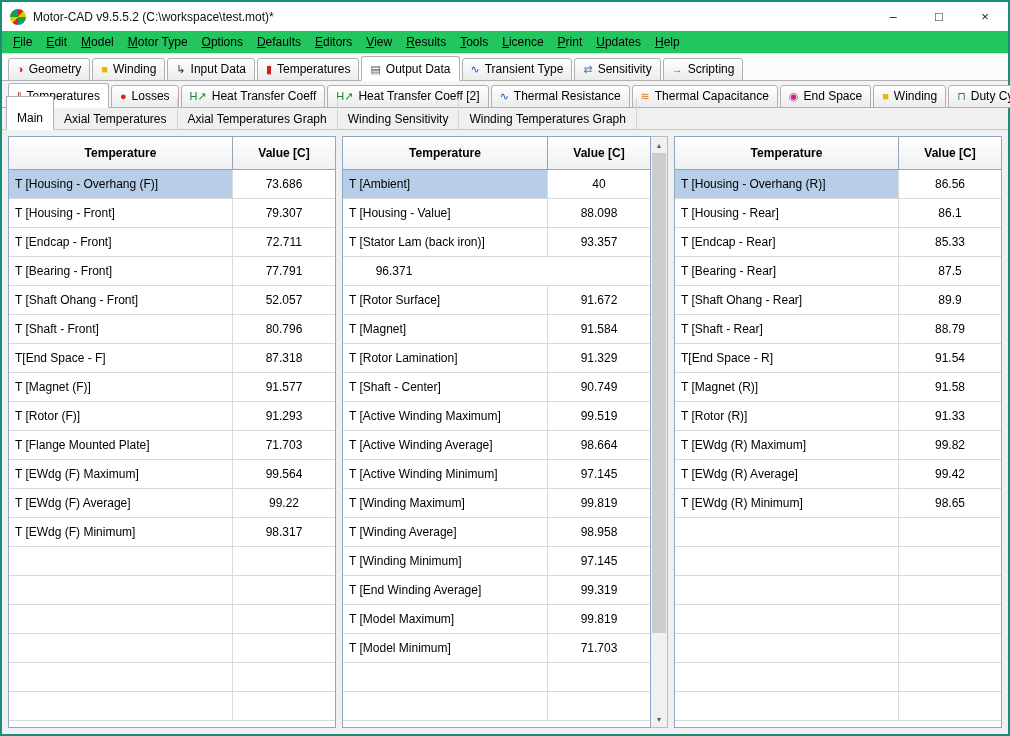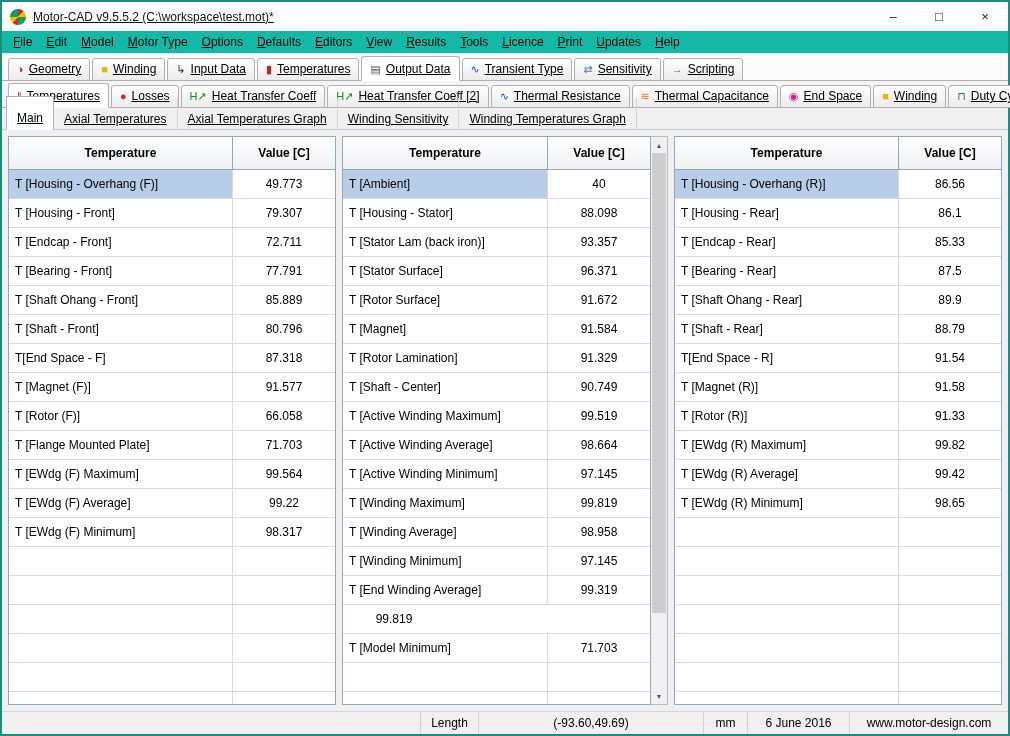--- a/index.html
+++ b/index.html
@@ -4,38 +4,38 @@
 <style>
   * { box-sizing: border-box; margin: 0; padding: 0; }
   html,body { width:1010px; height:736px; }
   body { font-family:"Liberation Sans", sans-serif; font-size:12px; color:#000; background:#f0f0f0; }
   .window { width:1010px; height:736px; display:flex; flex-direction:column; border:2px solid #1a8e7b; background:#f0f0f0; }
 
   
   .titlebar { height:29px; background:#ffffff; display:flex; align-items:center; padding-left:8px; flex:0 0 auto; }
   .app-icon { width:16px; height:16px; border-radius:50%; margin-right:7px;
     background: conic-gradient(#d22a1e 0 12%, #e8c400 12% 25%, #1f9e32 25% 37%, #0a9a8a 37% 50%, #d22a1e 50% 62%, #e8c400 62% 75%, #1f9e32 75% 87%, #0a9a8a 87% 100%); }
-  .title-text { flex:1; font-size:12px; color:#111; white-space:nowrap; overflow:hidden;text-decoration:underline; }
+  .title-text { flex:1; font-size:12px; color:#111; white-space:nowrap; overflow:hidden; }
   .win-controls { display:flex; height:100%; }
   .win-btn { width:46px; height:100%; display:flex; align-items:center; justify-content:center; font-size:13px; color:#222; cursor:default; }
 
   
-  .menubar { height:23px; background:#14b8a6; display:flex; align-items:center; padding:0 4px; flex:0 0 auto; border-bottom:1px solid #e3e3e3; }
+  .menubar { height:23px; background:#22c55e; display:flex; align-items:center; padding:0 4px; flex:0 0 auto; border-bottom:1px solid #e3e3e3; }
   .menu-item { padding:3px 7px; white-space:nowrap; }
   .menu-item u { text-decoration:underline; }
 
   
   .tabbar { display:flex; align-items:flex-end; padding:3px 6px 0 6px; border-bottom:1px solid #b0b0b0; flex:0 0 auto; }
   .main-tabbar { background:#fbfbfb; height:27px; gap:2px; }
   .sub-tabbar { background:#f4f4f4; height:27px; gap:2px; }
   .tab { display:flex; align-items:center; gap:5px; padding:3px 8px 4px 8px; border:1px solid #b0b0b0; border-bottom:1px solid #b0b0b0;
          border-radius:3px 3px 0 0; background:linear-gradient(#ffffff,#ebebeb); margin-bottom:-1px; white-space:nowrap; cursor:default; }
   .tab.selected { background:#ffffff; border-bottom-color:#ffffff; padding-top:5px; }
   .tab-icon { font-size:11px; line-height:1; }
-  .tab-label { font-size:12px;text-decoration:underline; }
+  .tab-label { font-size:12px; }
 
   .view-tabbar { display:flex; align-items:flex-end; background:#f0f0f0; border-bottom:1px solid #c6c6c6; padding:2px 4px 0 4px; height:22px; flex:0 0 auto; }
   .view-tab { padding:14px 10px 4px 10px; border-right:1px solid #d5d5d5; white-space:nowrap; margin-bottom:-1px; cursor:default; }
   .view-tab.selected { background:#ffffff; border:1px solid #b0b0b0; border-bottom-color:#ffffff; }
 
   
   .content { flex:1 1 auto; background:#f0f0f0; padding:6px; display:flex; gap:6px; overflow:hidden; }
   .table-panel { flex:1 1 0; background:#ffffff; border:1px solid #8ea7c6; display:flex; flex-direction:column; overflow:hidden; min-width:0; }
   .middle-group { flex:1 1 0; display:flex; min-width:0; }
   .middle-group .table-panel { flex:1 1 auto; }
@@ -186,53 +186,53 @@
   <div class="content">
 
     <div class="table-panel">
       <div class="thead">
         <div class="cell hlabel">Temperature</div>
         <div class="cell hvalue">Value [C]</div>
       </div>
       <div class="tbody">
           <div class="trow selected">
             <div class="cell label-cell">T [Housing - Overhang (F)]</div>
-            <div class="cell value-cell">49.773</div>
+            <div class="cell value-cell">73.686</div>
           </div>
           <div class="trow">
             <div class="cell label-cell">T [Housing - Front]</div>
             <div class="cell value-cell">79.307</div>
           </div>
           <div class="trow">
             <div class="cell label-cell">T [Endcap - Front]</div>
             <div class="cell value-cell">72.711</div>
           </div>
           <div class="trow">
             <div class="cell label-cell">T [Bearing - Front]</div>
             <div class="cell value-cell">77.791</div>
           </div>
           <div class="trow">
             <div class="cell label-cell">T [Shaft Ohang - Front]</div>
-            <div class="cell value-cell">85.889</div>
+            <div class="cell value-cell">52.057</div>
           </div>
           <div class="trow">
             <div class="cell label-cell">T [Shaft - Front]</div>
             <div class="cell value-cell">80.796</div>
           </div>
           <div class="trow">
             <div class="cell label-cell">T[End Space - F]</div>
             <div class="cell value-cell">87.318</div>
           </div>
           <div class="trow">
             <div class="cell label-cell">T [Magnet (F)]</div>
             <div class="cell value-cell">91.577</div>
           </div>
           <div class="trow">
             <div class="cell label-cell">T [Rotor (F)]</div>
-            <div class="cell value-cell">66.058</div>
+            <div class="cell value-cell">91.293</div>
           </div>
           <div class="trow">
             <div class="cell label-cell">T [Flange Mounted Plate]</div>
             <div class="cell value-cell">71.703</div>
           </div>
           <div class="trow">
             <div class="cell label-cell">T [EWdg (F) Maximum]</div>
             <div class="cell value-cell">99.564</div>
           </div>
           <div class="trow">
@@ -275,29 +275,28 @@
         <div class="thead">
           <div class="cell hlabel">Temperature</div>
           <div class="cell hvalue">Value [C]</div>
         </div>
         <div class="tbody">
             <div class="trow selected">
               <div class="cell label-cell">T [Ambient]</div>
               <div class="cell value-cell">40</div>
             </div>
             <div class="trow">
-              <div class="cell label-cell">T [Housing - Stator]</div>
+              <div class="cell label-cell">T [Housing - Value]</div>
               <div class="cell value-cell">88.098</div>
             </div>
             <div class="trow">
               <div class="cell label-cell">T [Stator Lam (back iron)]</div>
               <div class="cell value-cell">93.357</div>
             </div>
             <div class="trow">
-              <div class="cell label-cell">T [Stator Surface]</div>
               <div class="cell value-cell">96.371</div>
             </div>
             <div class="trow">
               <div class="cell label-cell">T [Rotor Surface]</div>
               <div class="cell value-cell">91.672</div>
             </div>
             <div class="trow">
               <div class="cell label-cell">T [Magnet]</div>
               <div class="cell value-cell">91.584</div>
             </div>
@@ -331,20 +330,21 @@
             </div>
             <div class="trow">
               <div class="cell label-cell">T [Winding Minimum]</div>
               <div class="cell value-cell">97.145</div>
             </div>
             <div class="trow">
               <div class="cell label-cell">T [End Winding Average]</div>
               <div class="cell value-cell">99.319</div>
             </div>
             <div class="trow">
+              <div class="cell label-cell">T [Model Maximum]</div>
               <div class="cell value-cell">99.819</div>
             </div>
             <div class="trow">
               <div class="cell label-cell">T [Model Minimum]</div>
               <div class="cell value-cell">71.703</div>
             </div>
             <div class="trow">
               <div class="cell label-cell"></div>
               <div class="cell value-cell"></div>
             </div>
@@ -443,22 +443,14 @@
           </div>
           <div class="trow">
             <div class="cell label-cell"></div>
             <div class="cell value-cell"></div>
           </div>
         </div>
     </div>
 
   </div>
 
-  <div class="statusbar">
-    <div class="seg-spacer"></div>
-    <div class="seg seg-length">Length</div>
-    <div class="seg seg-coords">(-93.60,49.69)</div>
-    <div class="seg seg-units">mm</div>
-    <div class="seg seg-date">6 June 2016</div>
-    <div class="seg seg-url">www.motor-design.com</div>
-  </div>
 
 </div>
 
 </body></html>

